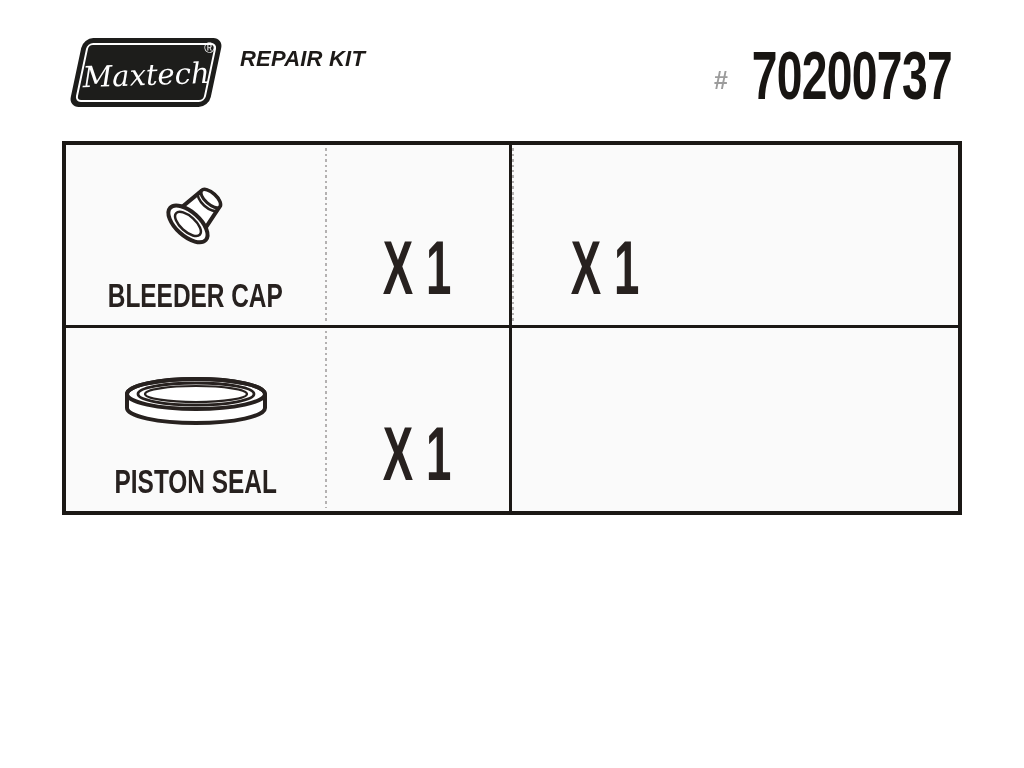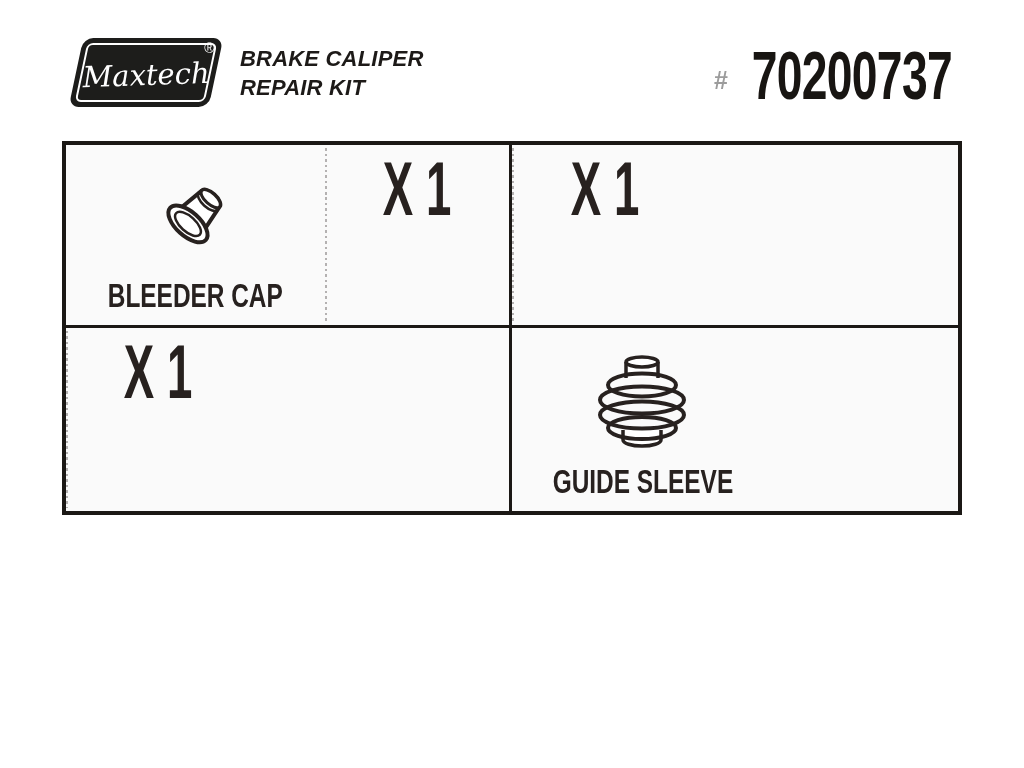--- a/index.html
+++ b/index.html
@@ -126,21 +126,21 @@
     letter-spacing: 0px;
     color: #27211f;
     transform: scaleX(0.74);
     transform-origin: center bottom;
     white-space: nowrap;
   }
   .cell-right {
     width: 41.5%;
     position: relative;
     display: flex;
-    align-items: flex-start;
+    align-items: flex-end;
     justify-content: center;
     padding-bottom: 14px;
   }
   .cell-right::before {
     content: '';
     position: absolute;
     left: 0; top: 3px; bottom: 3px;
     width: 1.5px;
     background-image: repeating-linear-gradient(
       to bottom, #b4b1b1 0 2.5px, transparent 2.5px 5.5px);
@@ -162,21 +162,20 @@
 
 <div class="page">
 
   <div class="logo">
     <div class="logo-inner"></div>
     <div class="logo-script">Maxtech</div>
     <div class="logo-reg">®</div>
   </div>
 
   <div class="product-title">
-    <div>BRAKE CALIPER</div>
     <div>REPAIR KIT</div>
   </div>
 
   <div class="part-number">
     <span class="hash">#</span>
     <span class="pn-digits">70200737</span>
   </div>
 
   <div class="kit-grid">
 
@@ -200,38 +199,33 @@
       </div>
     </div>
 
     <div class="cell b">
       <div class="cell-right">
         <span class="qty">X 1</span>
       </div>
     </div>
 
     <div class="cell r">
+      <div class="cell-left">
+        <div class="icon-box">
+          <svg class="icon" width="150" height="54" viewBox="-75 -27 150 54" fill="none">
+            <path d="M -69,-6 A 69 15 0 0 1 69,-6 L 69,8 A 69 15 0 0 1 -69,8 Z" fill="#ffffff" stroke-width="4" stroke-linejoin="round"></path>
+            <ellipse cx="0" cy="-6" rx="69" ry="15" stroke-width="4"></ellipse>
+            <ellipse cx="0" cy="-6" rx="58" ry="11" stroke-width="2.8"></ellipse>
+            <ellipse cx="0" cy="-6" rx="51" ry="8" stroke-width="2.2"></ellipse>
+          </svg>
+        </div>
+        <span class="part-label">PISTON SEAL</span>
+      </div>
       <div class="cell-right">
         <span class="qty">X 1</span>
       </div>
     </div>
 
     <div class="cell">
-      <div class="cell-left">
-        <div class="icon-box">
-          <svg class="icon" width="102" height="98" viewBox="-51 -49 102 98" fill="none">
-            <path d="M -19,28 L -19,40 A 19 6 0 0 0 19,40 L 19,28 Z" fill="#ffffff" stroke="none"></path>
-            <path d="M -19,30 L -19,40 A 19 6 0 0 0 19,40 L 19,30" stroke-width="3.5"></path>
-            <ellipse cx="0" cy="28" rx="34" ry="11" stroke-width="4"></ellipse>
-            <ellipse cx="0" cy="15" rx="42" ry="13.5" stroke-width="4"></ellipse>
-            <ellipse cx="0" cy="0" rx="42" ry="13.5" stroke-width="4"></ellipse>
-            <path d="M -16,-38 L -16,-22 L 16,-22 L 16,-38 Z" fill="#ffffff" stroke="none"></path>
-            <ellipse cx="0" cy="-38" rx="16" ry="5" fill="#ffffff" stroke-width="3.5"></ellipse>
-            <path d="M -16,-38 L -16,-22 M 16,-38 L 16,-22" stroke-width="3.5"></path>
-            <ellipse cx="0" cy="-15" rx="34" ry="11.5" stroke-width="4"></ellipse>
-          </svg>
-        </div>
-        <span class="part-label">GUIDE SLEEVE</span>
-      </div>
     </div>
 
   </div>
 </div>
 
 </body></html>

